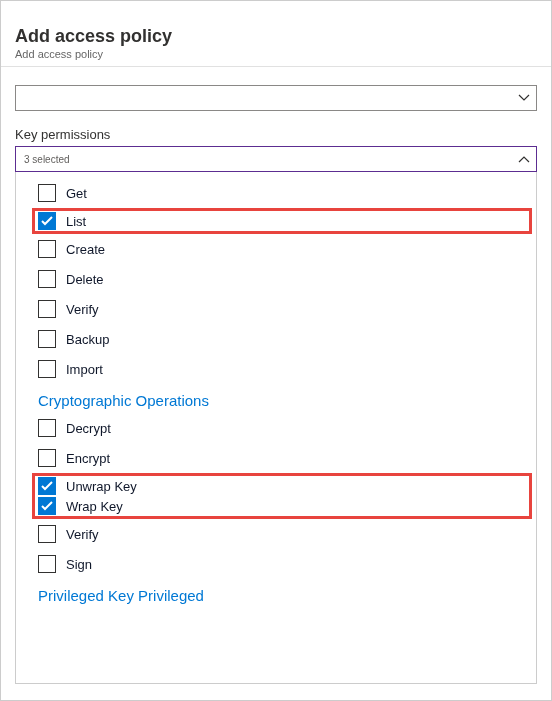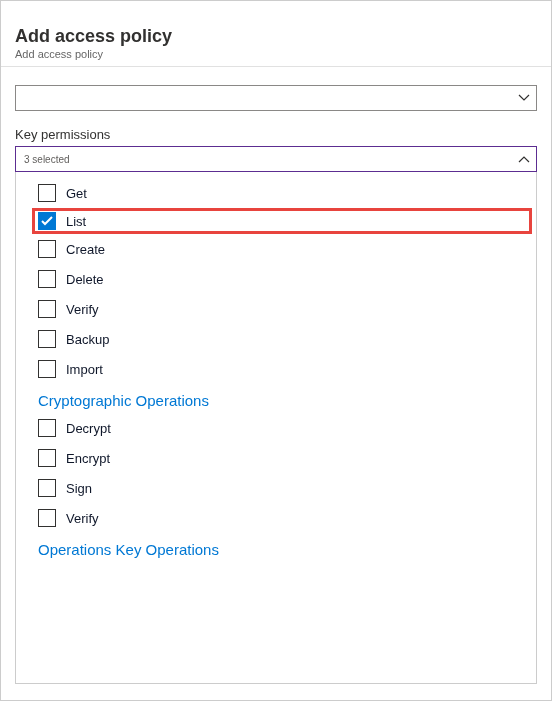--- a/index.html
+++ b/index.html
@@ -182,25 +182,43 @@
         </div>
         <div class="section-header">Cryptographic Operations</div>
         <div class="option-row">
           <div class="checkbox"></div>
           <span class="option-label">Decrypt</span>
         </div>
         <div class="option-row">
           <div class="checkbox"></div>
           <span class="option-label">Encrypt</span>
         </div>
+        <div class="highlight-wrap">
+          <div class="option-row">
+            <div class="checkbox checked">
+              <svg width="12" height="10" viewBox="0 0 12 10">
+                <path d="M1 5 L4 8 L11 1" stroke="#fff" stroke-width="2" fill="none"></path>
+              </svg>
+            </div>
+            <span class="option-label">Unwrap Key</span>
+          </div>
+          <div class="option-row">
+            <div class="checkbox checked">
+              <svg width="12" height="10" viewBox="0 0 12 10">
+                <path d="M1 5 L4 8 L11 1" stroke="#fff" stroke-width="2" fill="none"></path>
+              </svg>
+            </div>
+            <span class="option-label">Wrap Key</span>
+          </div>
+        </div>
+        <div class="option-row">
+          <div class="checkbox"></div>
+          <span class="option-label">Verify</span>
+        </div>
         <div class="option-row">
           <div class="checkbox"></div>
           <span class="option-label">Sign</span>
         </div>
-        <div class="option-row">
-          <div class="checkbox"></div>
-          <span class="option-label">Verify</span>
-        </div>
-        <div class="section-header">Operations Key Operations</div>
+        <div class="section-header">Privileged Key Privileged</div>
       </div>
   </div>
 
 </div>
 
 </body></html>

